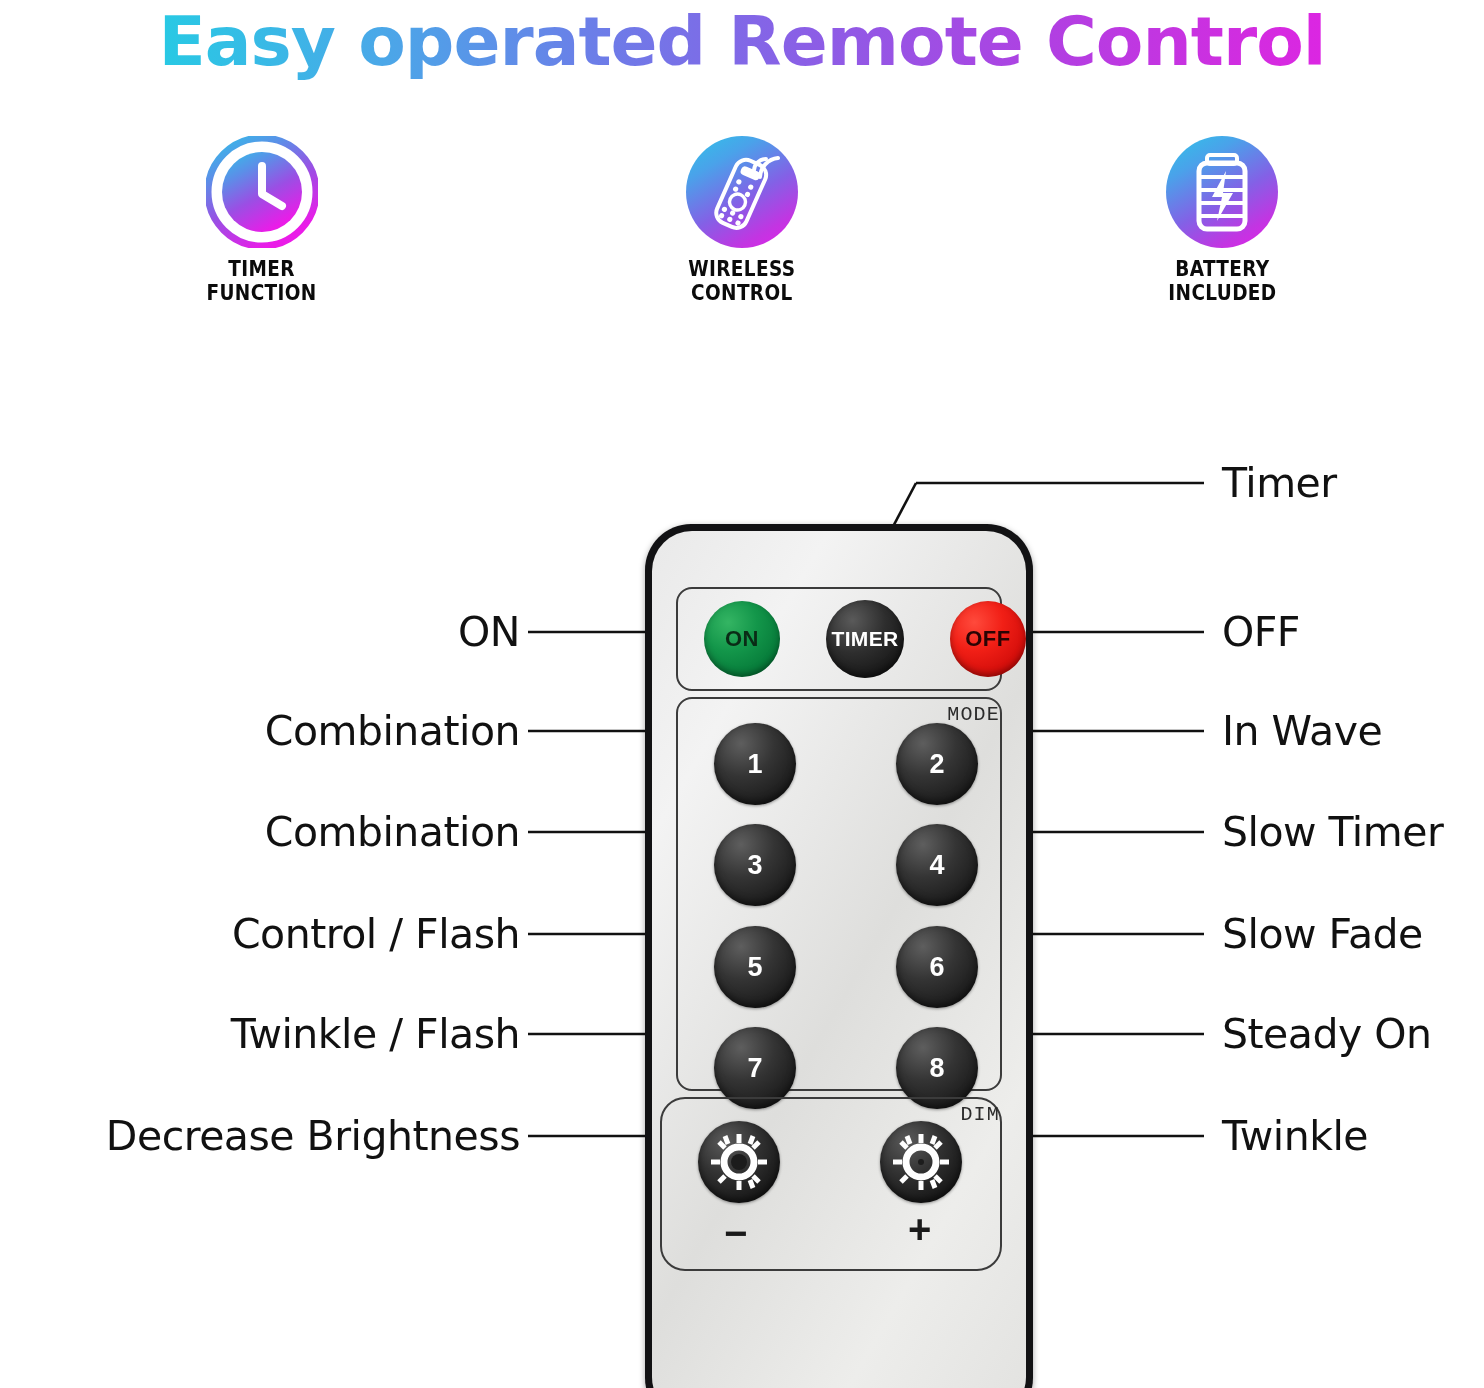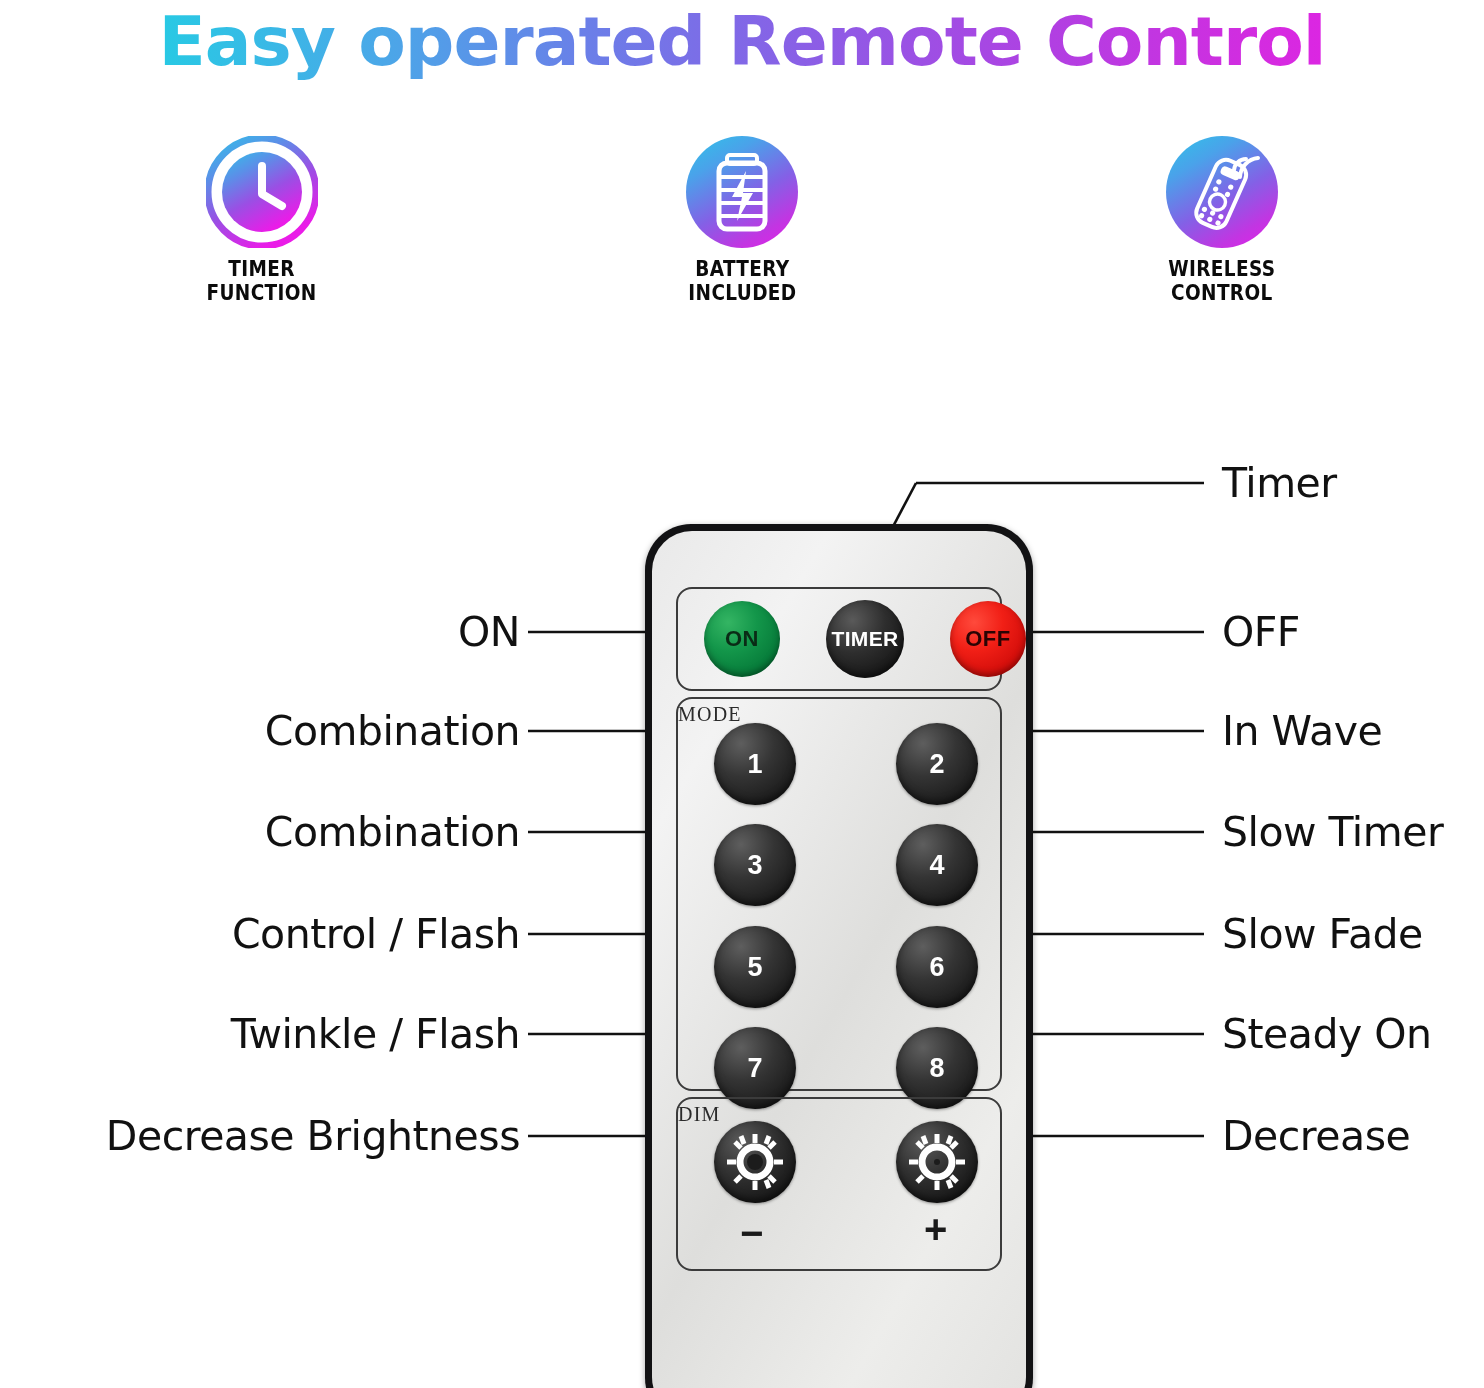--- a/index.html
+++ b/index.html
@@ -37,24 +37,24 @@
     border-radius:46px;background:#121214;padding:0;
     box-shadow:0 2px 6px rgba(0,0,0,.35);
   }
   #remote-face{
     position:absolute;left:7px;top:7px;right:7px;bottom:7px;border-radius:40px;
     background:linear-gradient(120deg,#e9e9e9 0%,#f3f3f3 20%,#dededc 52%,#ededeb 78%,#e2e2e0 100%);
   }
   .panel{position:absolute;border:2px solid #3b3b3b;border-radius:16px;}
   #panel-power{left:24px;top:56px;right:24px;height:100px;}
   #panel-mode{left:24px;top:166px;right:24px;height:390px;}
-  #panel-dim{left:24px;top:566px;right:24px;height:170px;}
-  .panel-title{position:absolute;top:4px;left:0;width:100%;text-align:left;
+  #panel-dim{left:8px;top:566px;right:24px;height:170px;border-radius:25px;}
+  .panel-title{position:absolute;top:4px;left:0;width:100%;text-align:right;
     font-size:20px;color:#2b2b2b;letter-spacing:1.2px;
-    font-family:Liberation Serif, serif;}
+    font-family:Liberation Mono, monospace;}
   .btn{position:absolute;border-radius:50%;display:flex;align-items:center;
     justify-content:center;font-weight:bold;}
   .btn-on{width:76px;height:76px;left:26px;top:12px;
     background:radial-gradient(circle at 32% 28%,#34b563 0%,#13964a 38%,#067a39 75%,#045c2b 100%);
     color:#0a2b16;font-size:22px;letter-spacing:.5px;
     box-shadow:inset 0 -3px 6px rgba(0,0,0,.35);}
   .btn-timer{width:78px;height:78px;left:148px;top:11px;
     background:radial-gradient(circle at 34% 26%,#5a5a5a 0%,#2e2e2e 42%,#171717 78%,#0c0c0c 100%);
     color:#fff;font-size:21px;letter-spacing:.3px;
     box-shadow:inset 0 -3px 7px rgba(0,0,0,.5);}
@@ -100,66 +100,66 @@
         <circle cx="56" cy="56" r="40" fill="url(#gradA)"></circle>
         <path d="M56 30 L56 58 L76 70" fill="none" stroke="#ffffff" stroke-width="8" stroke-linecap="round" stroke-linejoin="round"></path>
       </svg>
     </div>
     <div class="flabel">TIMER
 FUNCTION</div>
   </div>
 
   <div class="feature">
     <div class="fcircle">
+      <svg width="92" height="92" viewBox="0 0 92 92">
+        <g transform="rotate(24 46 46)">
+          <rect x="30" y="14" width="32" height="68" rx="11" fill="none" stroke="#fff" stroke-width="4"></rect>
+          <rect x="36" y="21" width="20" height="9" rx="4" fill="#fff"></rect>
+          <g fill="#fff">
+            <circle cx="39" cy="38" r="2.6"></circle>
+              <circle cx="52" cy="38" r="2.6"></circle>
+            <circle cx="39" cy="46" r="2.6"></circle>
+              <circle cx="52" cy="46" r="2.6"></circle>
+          </g>
+          <circle cx="46" cy="57" r="8" fill="none" stroke="#fff" stroke-width="3.4"></circle>
+          <g fill="#fff">
+            <circle cx="37" cy="69" r="2.6"></circle>
+              <circle cx="46" cy="69" r="2.6"></circle>
+              <circle cx="55" cy="69" r="2.6"></circle>
+            <circle cx="37" cy="76" r="2.6"></circle>
+              <circle cx="46" cy="76" r="2.6"></circle>
+              <circle cx="55" cy="76" r="2.6"></circle>
+          </g>
+        </g>
+        <g fill="none" stroke="#fff" stroke-width="4" stroke-linecap="round">
+          <path d="M58 24 A12 12 0 0 1 70 13"></path>
+          <path d="M64 31 A20 20 0 0 1 82 12"></path>
+        </g>
+      </svg>
+    </div>
+    <div class="flabel">WIRELESS
+CONTROL</div>
+  </div>
+
+  <div class="feature">
+    <div class="fcircle">
       <svg width="86" height="86" viewBox="0 0 86 86">
         <rect x="28" y="6" width="30" height="9" rx="3" fill="none" stroke="#fff" stroke-width="4"></rect>
         <rect x="20" y="14" width="46" height="66" rx="8" fill="none" stroke="#fff" stroke-width="5"></rect>
         <g stroke="#fff" stroke-width="4">
           <line x1="22" y1="28" x2="64" y2="28"></line>
           <line x1="22" y1="41" x2="64" y2="41"></line>
           <line x1="22" y1="54" x2="64" y2="54"></line>
           <line x1="22" y1="67" x2="64" y2="67"></line>
         </g>
         <path d="M47 22 L33 48 L43 48 L38 72 L54 44 L44 44 Z" fill="#fff"></path>
       </svg>
     </div>
     <div class="flabel">BATTERY
 INCLUDED</div>
-  </div>
-
-  <div class="feature">
-    <div class="fcircle">
-      <svg width="92" height="92" viewBox="0 0 92 92">
-        <g transform="rotate(24 46 46)">
-          <rect x="30" y="14" width="32" height="68" rx="11" fill="none" stroke="#fff" stroke-width="4"></rect>
-          <rect x="36" y="21" width="20" height="9" rx="4" fill="#fff"></rect>
-          <g fill="#fff">
-            <circle cx="39" cy="38" r="2.6"></circle>
-              <circle cx="52" cy="38" r="2.6"></circle>
-            <circle cx="39" cy="46" r="2.6"></circle>
-              <circle cx="52" cy="46" r="2.6"></circle>
-          </g>
-          <circle cx="46" cy="57" r="8" fill="none" stroke="#fff" stroke-width="3.4"></circle>
-          <g fill="#fff">
-            <circle cx="37" cy="69" r="2.6"></circle>
-              <circle cx="46" cy="69" r="2.6"></circle>
-              <circle cx="55" cy="69" r="2.6"></circle>
-            <circle cx="37" cy="76" r="2.6"></circle>
-              <circle cx="46" cy="76" r="2.6"></circle>
-              <circle cx="55" cy="76" r="2.6"></circle>
-          </g>
-        </g>
-        <g fill="none" stroke="#fff" stroke-width="4" stroke-linecap="round">
-          <path d="M58 24 A12 12 0 0 1 70 13"></path>
-          <path d="M64 31 A20 20 0 0 1 82 12"></path>
-        </g>
-      </svg>
-    </div>
-    <div class="flabel">WIRELESS
-CONTROL</div>
   </div>
 </div>
 
 <svg id="lines">
   <g stroke="#111" stroke-width="2.6" fill="none">
 
     <line x1="528" y1="632" x2="723" y2="632"></line>
     <line x1="528" y1="731" x2="725" y2="731"></line>
     <line x1="528" y1="832" x2="725" y2="832"></line>
     <line x1="528" y1="934" x2="725" y2="934"></line>
@@ -254,13 +254,13 @@
 <div class="lab left" style="right:964px;top:910px;position:absolute">Control / Flash</div>
 <div class="lab left" style="right:964px;top:1010px;position:absolute">Twinkle / Flash</div>
 <div class="lab left" style="right:964px;top:1112px;position:absolute">Decrease Brightness</div>
 
 <div class="lab right" style="left:1222px;top:459px;position:absolute">Timer</div>
 <div class="lab right" style="left:1222px;top:608px;position:absolute">OFF</div>
 <div class="lab right" style="left:1222px;top:707px;position:absolute">In Wave</div>
 <div class="lab right" style="left:1222px;top:808px;position:absolute">Slow Timer</div>
 <div class="lab right" style="left:1222px;top:910px;position:absolute">Slow Fade</div>
 <div class="lab right" style="left:1222px;top:1010px;position:absolute">Steady On</div>
-<div class="lab right" style="left:1222px;top:1112px;position:absolute">Decrease</div>
+<div class="lab right" style="left:1222px;top:1112px;position:absolute">Twinkle</div>
 
 </body></html>

